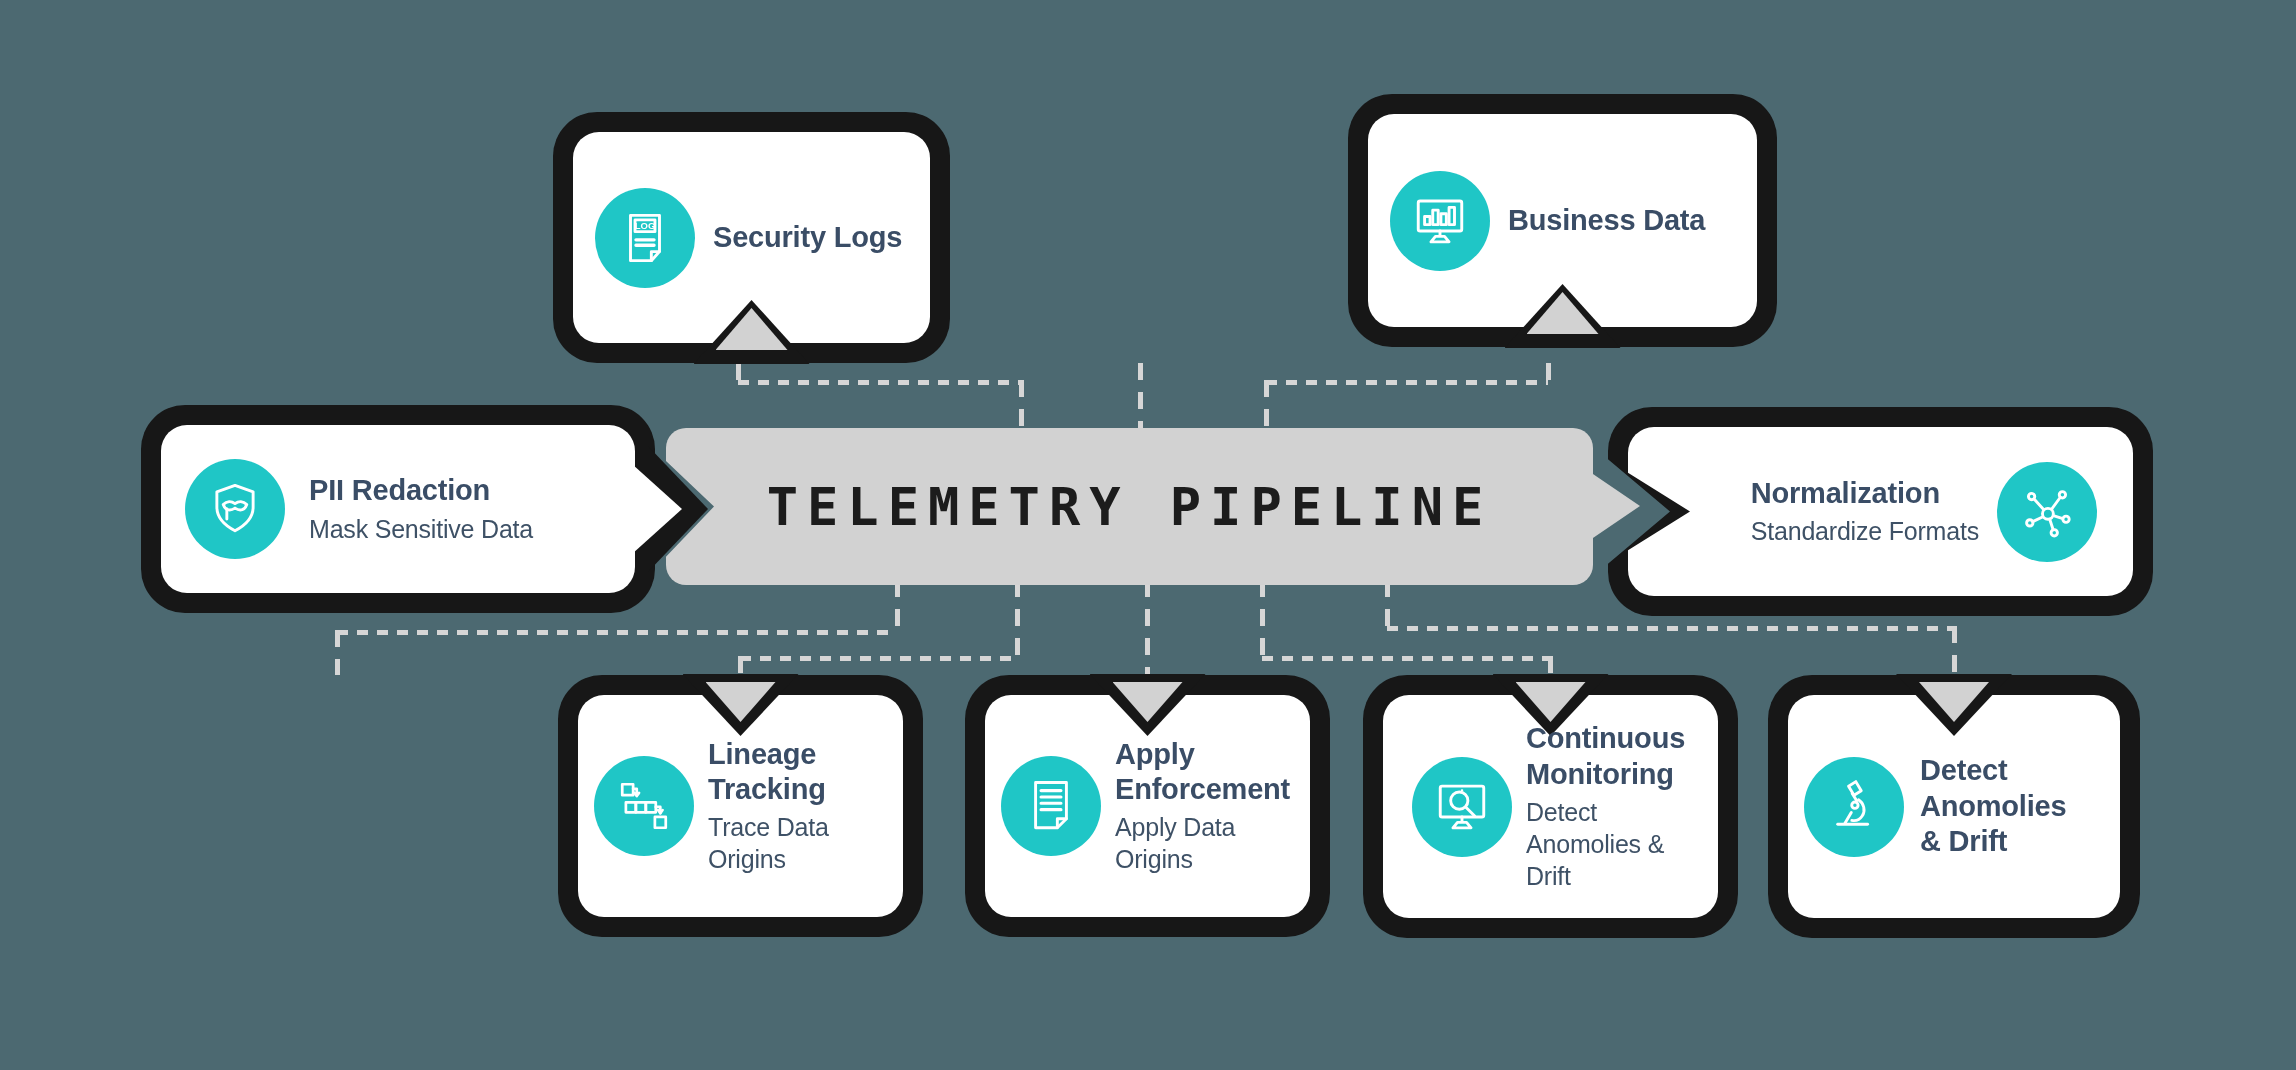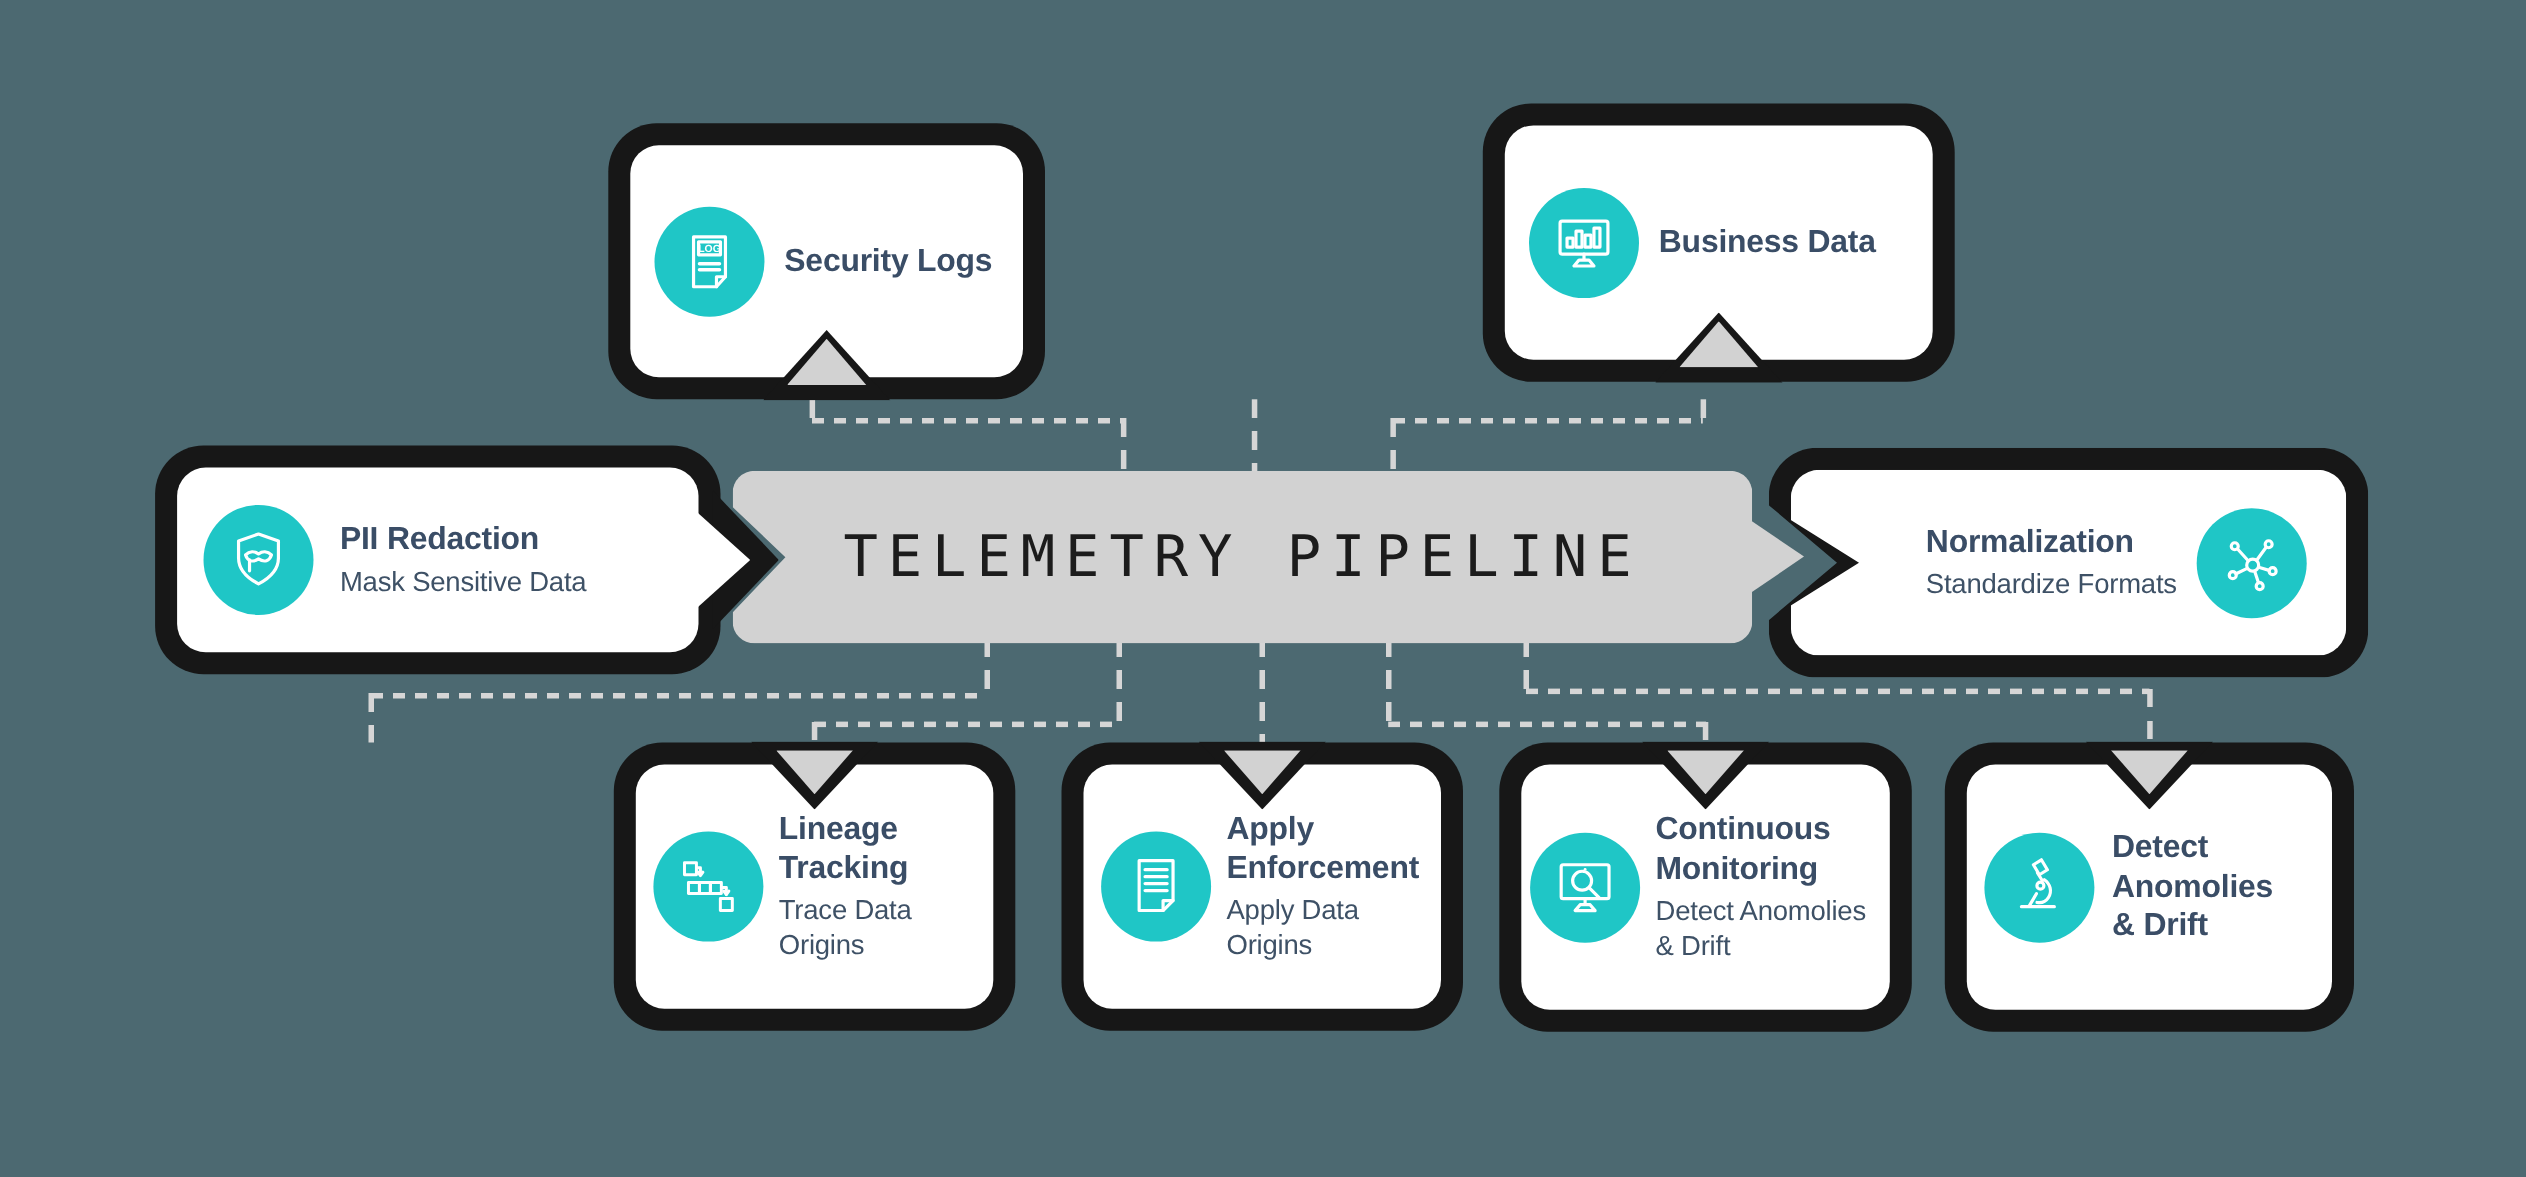--- a/index.html
+++ b/index.html
@@ -7,21 +7,21 @@
          font-family:"Liberation Sans",sans-serif;}
   
   .dv{position:absolute;width:5px;z-index:0;
       background:repeating-linear-gradient(to bottom,#d6d6d6 0 17px,transparent 17px 29px);}
   .dh{position:absolute;height:5px;z-index:0;
       background:repeating-linear-gradient(to right,#d6d6d6 0 11px,transparent 11px 20px);}
   
   .banner{position:absolute;left:666px;top:428px;width:927px;height:157px;background:#d2d2d2;
           border-radius:20px;z-index:1;display:flex;align-items:center;justify-content:center;
           clip-path:polygon(0 0,100% 0,100% 100%,0 100%,0 82%,48px 50%,0 21%);}
-  .banner-title{font-family:"DejaVu Sans Mono",monospace;font-weight:400;font-size:52px;
+  .banner-title{font-family:"DejaVu Sans Mono",monospace;font-weight:700;font-size:52px;
           letter-spacing:9px;color:#1c1c1c;white-space:nowrap;}
   .tip{position:absolute;clip-path:polygon(0 0,100% 50%,0 100%);}
   
   .card{position:absolute;background:#171717;border-radius:44px;z-index:2;}
   .card-inner{position:absolute;inset:20px;background:#fff;border-radius:26px;}
   .card.norm{clip-path:polygon(0 0,100% 0,100% 100%,0 100%,0 75%,62px 50%,0 25%);}
   .card.norm .card-inner{clip-path:polygon(0 0,100% 0,100% 100%,0 100%,0 73%,62px 50%,0 27%);}
   .card-content{position:absolute;inset:20px;display:flex;align-items:center;gap:18px;
           padding:0 10px 0 22px;}
   .card-content.right{justify-content:flex-end;text-align:left;padding:0 36px 0 10px;}
@@ -201,21 +201,21 @@
         <div class="card-title">Apply Enforcement</div>
         <div class="card-sub">Apply Data Origins</div>
       </div>
     </div>
   </div>
 
   <div class="card dest" style="left:1363px;top:675px;width:375px;height:263px">
     <div class="card-inner"></div>
     <div class="notch nt-black"></div>
     <div class="notch nt-gray"></div>
-    <div class="card-content" style="padding-left:8px;gap:14px">
+    <div class="card-content" style="padding-left:29px;gap:14px">
       <div class="icon-circle">
         <svg viewBox="0 0 64 64" width="58" height="58" fill="none" stroke="#fff" stroke-width="3.2" stroke-linecap="round" stroke-linejoin="round">
           <rect x="8" y="9" width="48" height="34" rx="2"></rect>
           <circle cx="29" cy="25" r="9.5"></circle>
             <path d="M36 32l10 10"></path>
           <path d="M32 43v6M22 55h20l-5-6H27z"></path>
           <path d="M31.8 13.5h.4" stroke-width="2.4"></path>
         </svg>
       </div>
       <div class="card-text">

